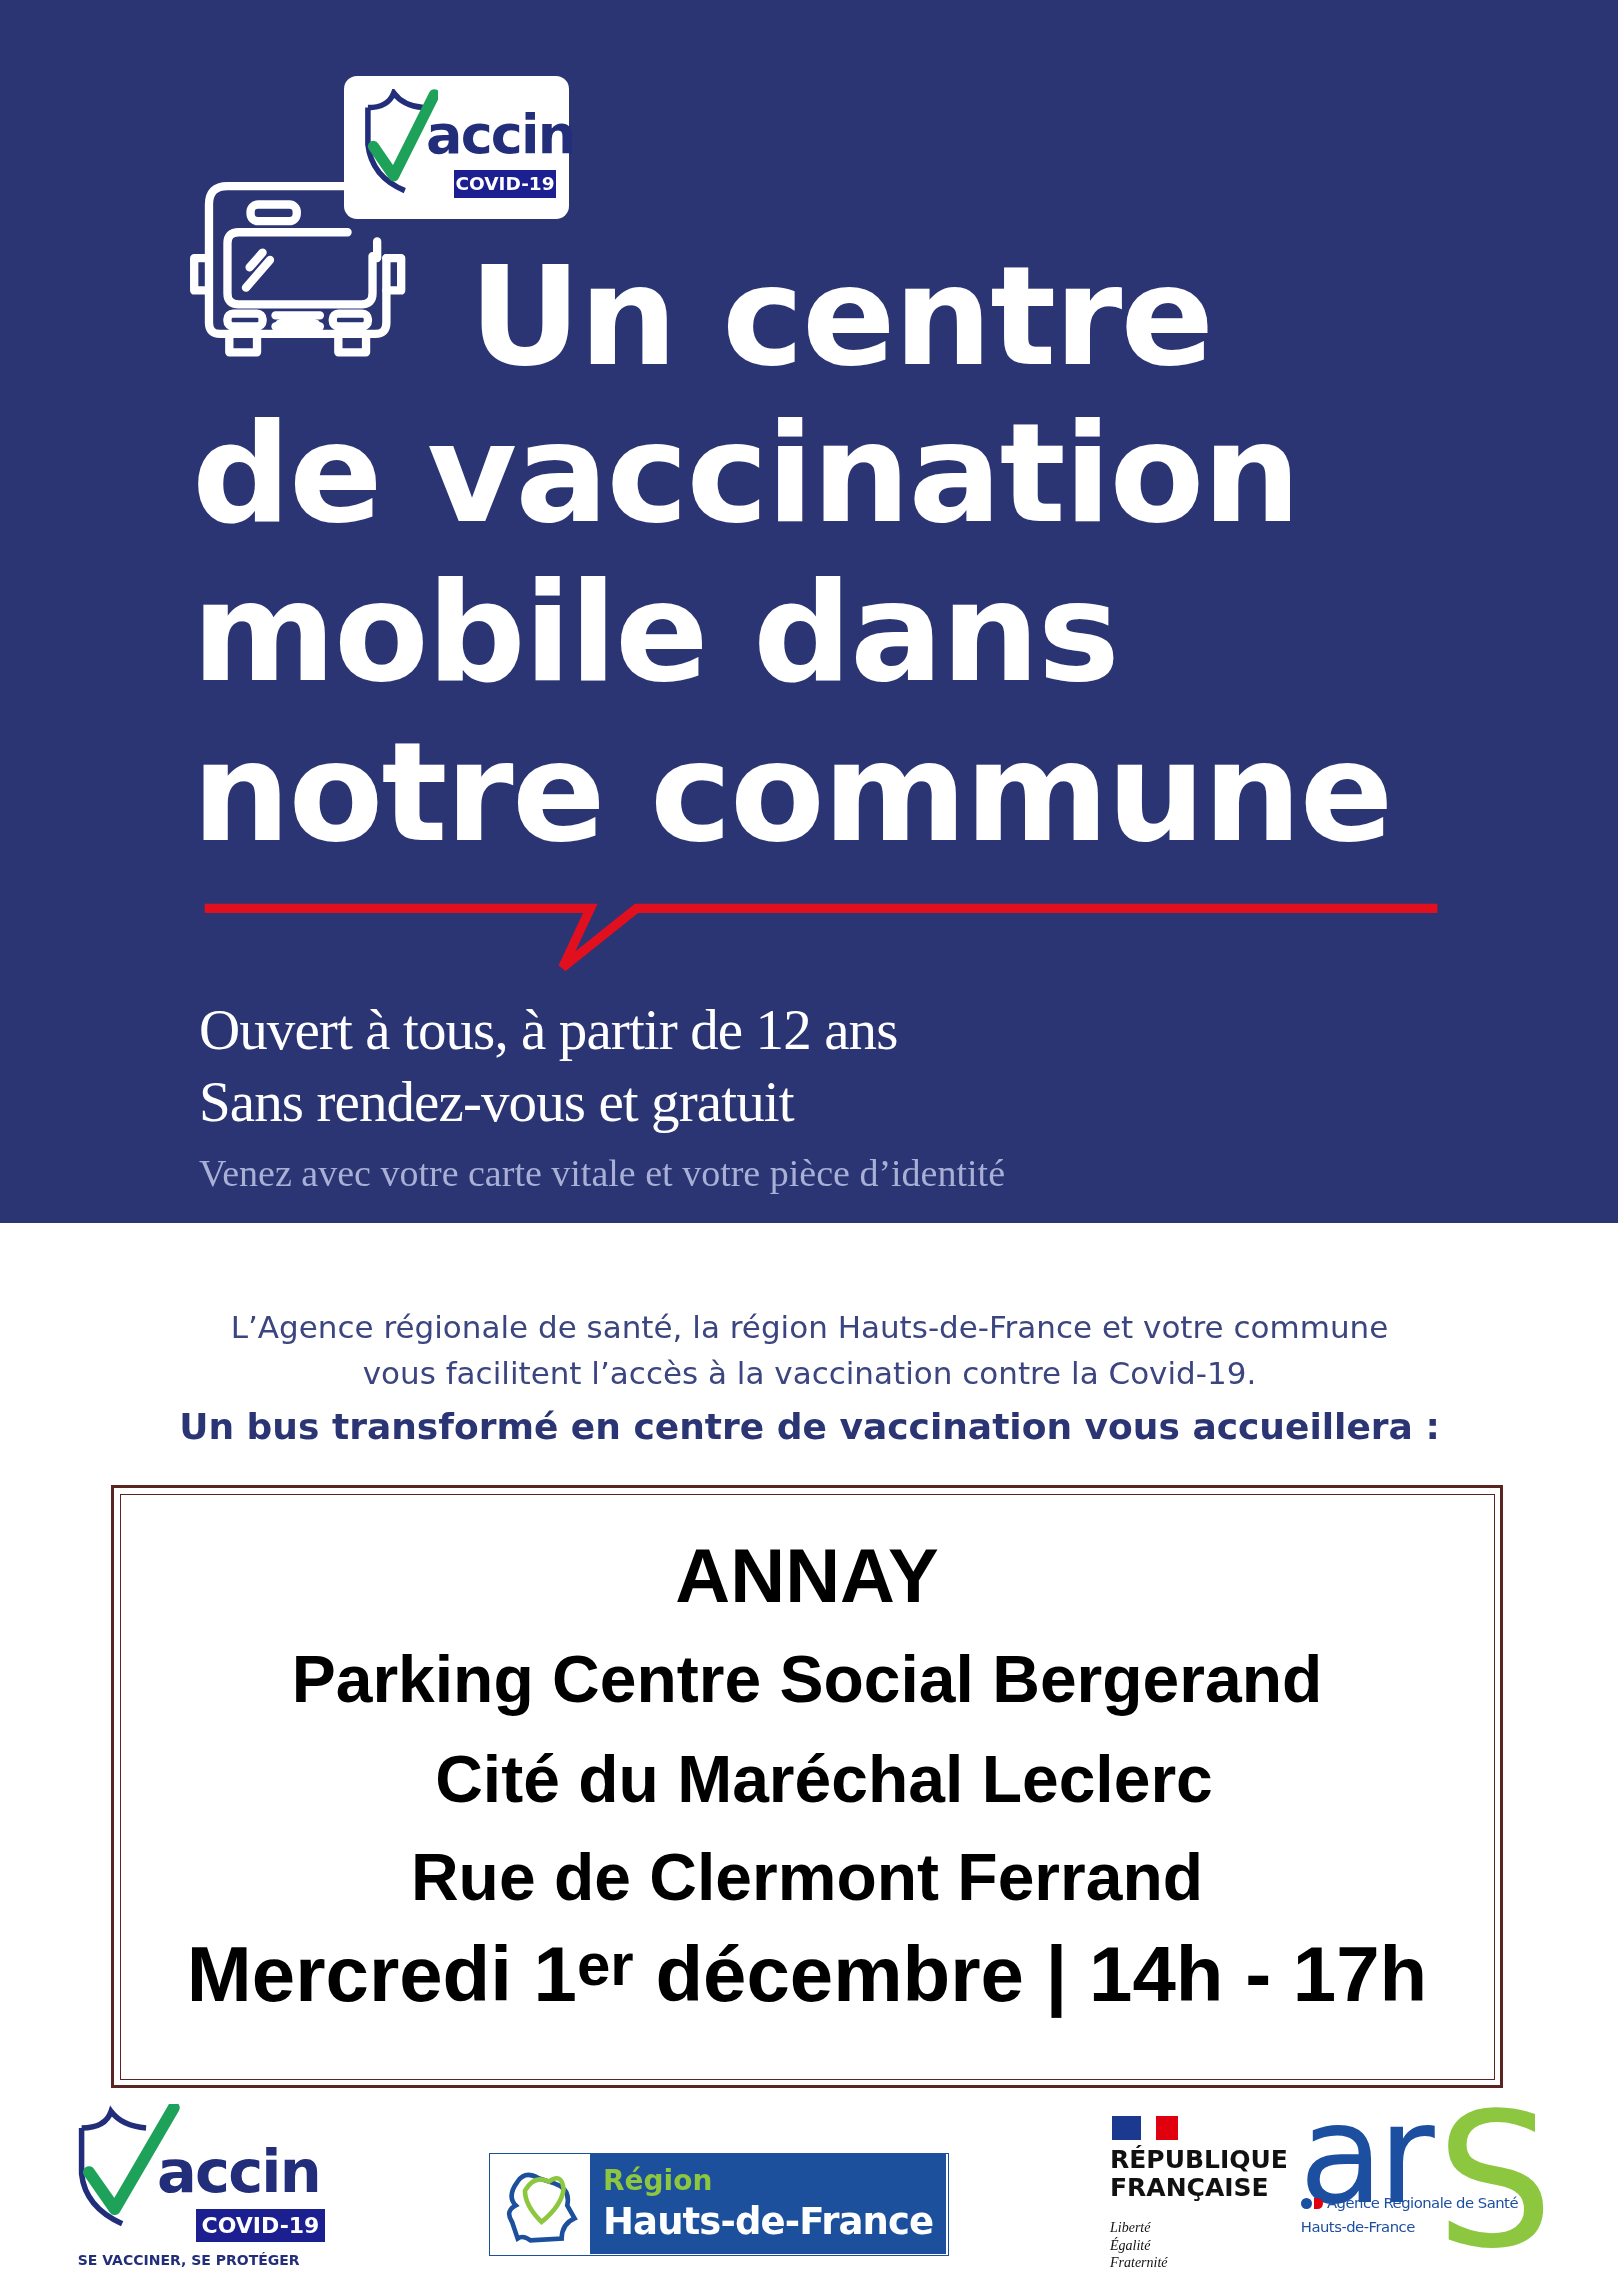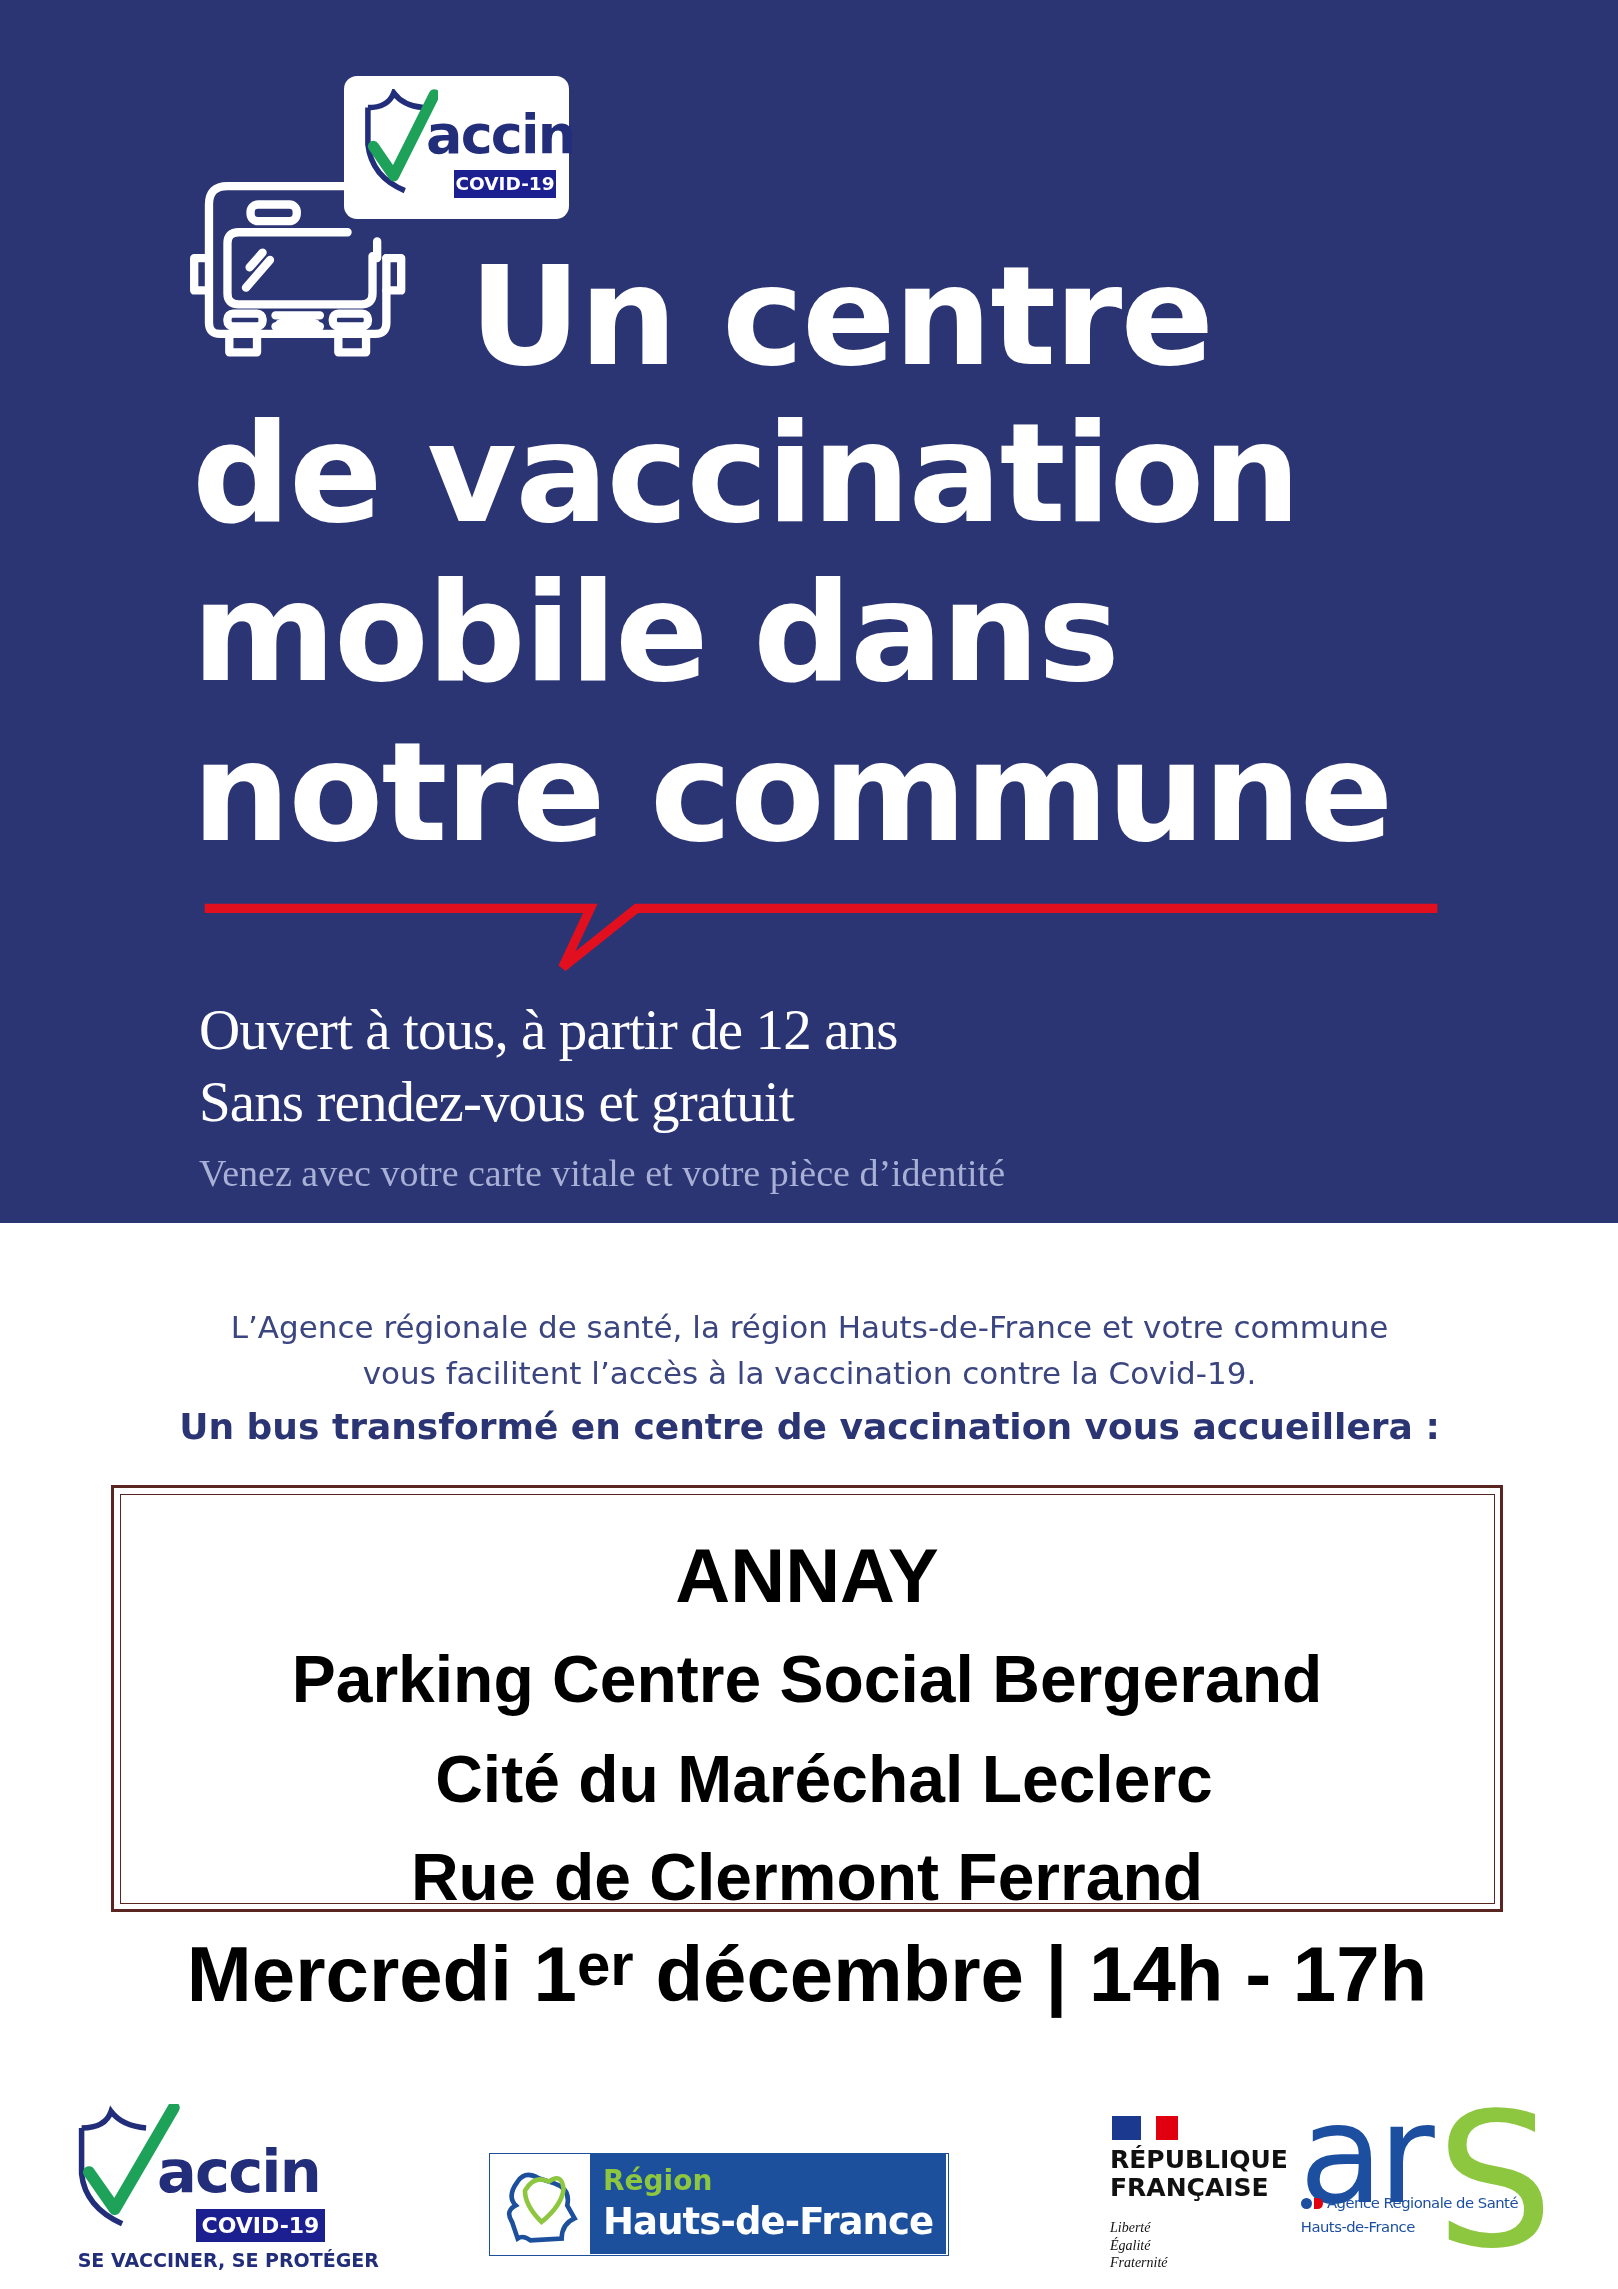--- a/index.html
+++ b/index.html
@@ -14,21 +14,21 @@
   .h3 { left:192px; top:554px; font-size:138px; line-height:157px; }
   .h4 { left:192px; top:714px; font-size:138px; line-height:157px; }
   .sub { color:#ffffff; font-family:Liberation Serif, serif; white-space:nowrap; }
   .s1 { left:199px; top:995px; font-size:57px; line-height:70px; letter-spacing:-0.9px; }
   .s2 { left:199px; top:1067px; font-size:57px; line-height:70px; letter-spacing:-0.9px; }
   .s3 { left:199px; top:1148px; font-size:38px; line-height:50px; color:#a9b0d5; }
   .intro { left:0; width:1619px; text-align:center; color:#3b4580; font-family:"DejaVu Sans", sans-serif; font-size:31px; line-height:44px; }
   .i1 { top:1305px; }
   .i2 { top:1351px; }
   .i3 { top:1403px; font-weight:bold; color:#2b3574; font-size:36px; line-height:48px; }
-  .box { left:111px; top:1485px; width:1392px; height:427px; box-sizing:border-box;
+  .box { left:111px; top:1485px; width:1392px; height:603px; box-sizing:border-box;
          border:3.7px solid #5a2521; padding:5.5px; }
   .box-inner { width:100%; height:100%; box-sizing:border-box; border:1.8px solid #5a2521; position:relative; }
   .bx { position:absolute; left:0; width:100%; text-align:center; color:#000; font-weight:bold;
         font-family:"Liberation Sans", sans-serif; white-space:nowrap; }
   .b1 { top:35px; font-size:76px; line-height:92px; }
   .b2 { top:138px; font-size:66px; line-height:92px; }
   .b3 { top:238px; font-size:66px; line-height:92px;padding-left:17px; }
   .b4 { top:336px; font-size:66px; line-height:92px; }
   .b5 { top:426px; font-size:78px; line-height:107px; }
   .b5 sup { font-size:60px; vertical-align:top; position:relative; top:-9.2px;margin-top:48px; }
@@ -96,21 +96,21 @@
 </div>
 
 <div class="abs" style="left:74px;top:2104px;width:258px;height:166px">
   <svg class="abs" style="left:0;top:0" width="111" height="129" viewBox="0 0 120 140">
     <path d="M8 26 Q34 26 40 8 Q52 24 78 26" fill="none" stroke="#232e7b" stroke-width="6"></path>
     <path d="M8 26 V76 Q12 112 52 130" fill="none" stroke="#232e7b" stroke-width="6"></path>
     <path d="M16 74 L44 114 L108 4" fill="none" stroke="#1ea25a" stroke-width="13" stroke-linecap="round" stroke-linejoin="round"></path>
   </svg>
   <div class="abs logo-text" style="left:83px;top:35px;font-size:59px;line-height:65px;font-weight:bold;color:#232e7b;letter-spacing:-1.8px">accin</div>
   <div class="abs logo-text" style="left:122px;top:105px;width:129px;height:33px;background:#1b1f8f;color:#fff;font-size:22px;line-height:33px;text-align:center;font-weight:bold">COVID-19</div>
-  <div class="abs logo-text" style="left:3.7px;top:146px;font-size:19px;line-height:20px;font-weight:bold;color:#232e7b;white-space:nowrap">SE VACCINER, SE PROTÉGER</div>
+  <div class="abs logo-text" style="left:3.7px;top:146px;font-size:14px;line-height:20px;font-weight:bold;color:#232e7b;white-space:nowrap">SE VACCINER, SE PROTÉGER</div>
 </div>
 
 <div class="abs" style="left:489px;top:2153px;width:460px;height:103px;border:1.8px solid #1c4f9c;box-sizing:border-box;background:#fff">
   <svg class="abs" style="left:7.4px;top:11px" width="89" height="79" viewBox="0 0 96 86">
     <path d="M22 18 Q30 6 44 14 L62 20 Q80 26 76 44 L84 58 Q70 64 70 80 L36 82 Q28 76 22 80 L16 62 Q8 50 20 44 Q10 34 22 18 Z" fill="none" stroke="#1c4f9c" stroke-width="5"></path>
     <path d="M30 28 Q40 10 56 18 Q70 8 72 26 Q70 44 48 62 Q30 44 30 28 Z" fill="none" stroke="#8dc63f" stroke-width="5"></path>
   </svg>
   <div class="abs" style="left:100px;top:0;width:356px;height:100px;background:#1c4f9c"></div>
   <div class="abs logo-text" style="left:113px;top:9.2px;font-size:28px;line-height:35px;font-weight:bold;color:#8dc63f">Région</div>
   <div class="abs logo-text" style="left:113px;top:46px;font-size:37px;line-height:44px;font-weight:bold;color:#ffffff;letter-spacing:-0.9px;white-space:nowrap">Hauts-de-France</div>

